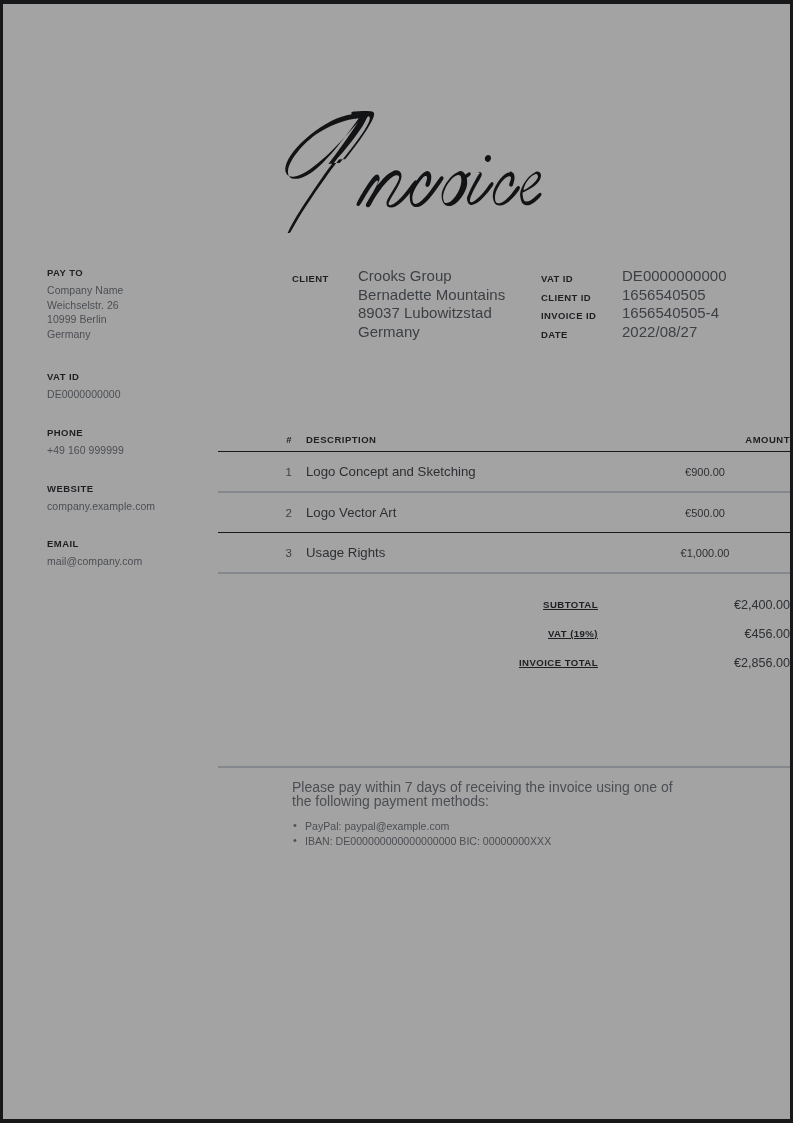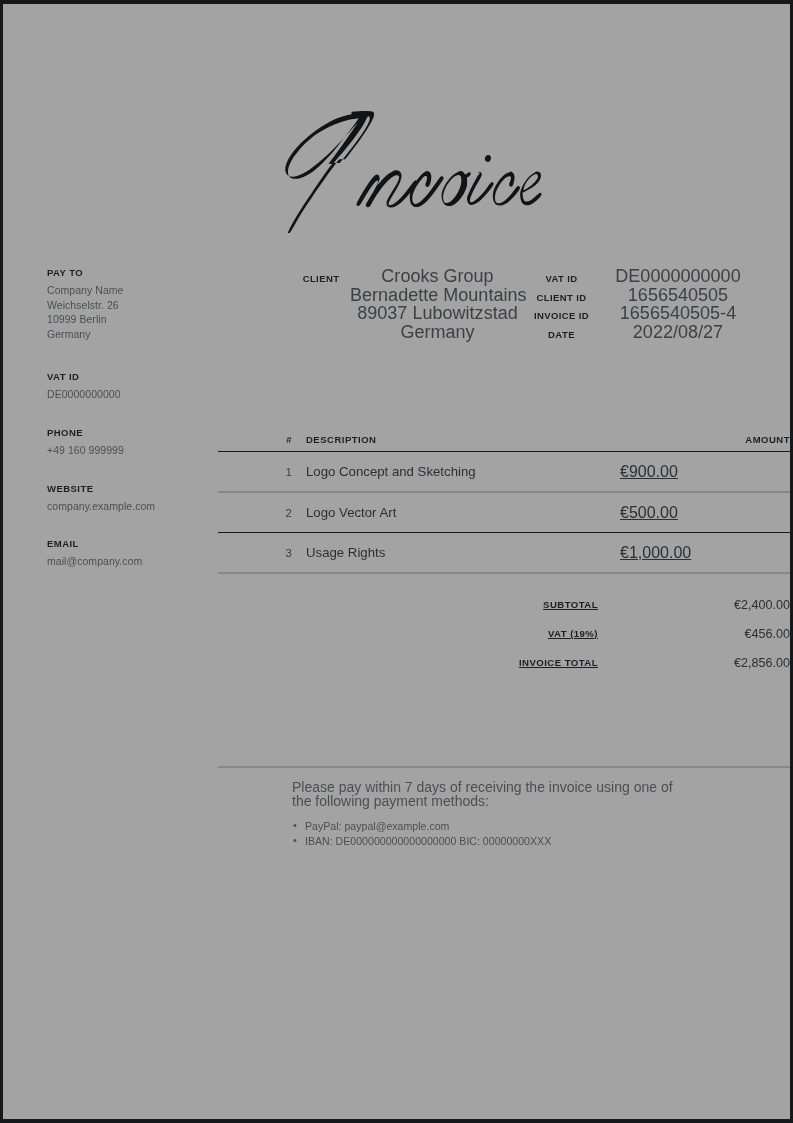--- a/index.html
+++ b/index.html
@@ -58,33 +58,32 @@
     color: #4b4e53;
     letter-spacing: 0.05px;
   }
 
   
   .client-block {
     position: absolute;
     left: 289px;
     top: 263px;
     display: flex;
-    gap: 0px;
-    text-align: center;
+    gap: 8px;
   }
   .cb-key {
     font-size: 9.5px;
     font-weight: bold;
     letter-spacing: 0.4px;
     color: #1d1f22;
     line-height: 18.7px;
     white-space: nowrap;
   }
   .cb-val {
-    font-size: 18px;
+    font-size: 15px;
     color: #3c3f44;
     line-height: 18.7px;
     white-space: nowrap;
     letter-spacing: 0.02px;
   }
   .client-col-key { width: 58px; padding-top: 3px; }
   .client-col-val { width: 175px; }
   .meta-col-key { width: 73px; padding-top: 3px; }
   .meta-col-val { width: 160px; }
 
@@ -127,25 +126,24 @@
     color: #3c3f44;
   }
   .td-desc {
     flex: 1 1 auto;
     font-size: 13.2px;
     color: #2c2f33;
     letter-spacing: 0.01px;
   }
   .td-amt {
     width: 170px;
-    text-align: left;
+    text-align: center;
     box-sizing: border-box;
-    font-size: 16px;
+    font-size: 11px;
     color: #2c2f33;
-    text-decoration: underline;
   }
 
   
   .totals {
     position: absolute;
     left: 215px;
     top: 586px;
     width: 572px;
   }
   .trow-total {

